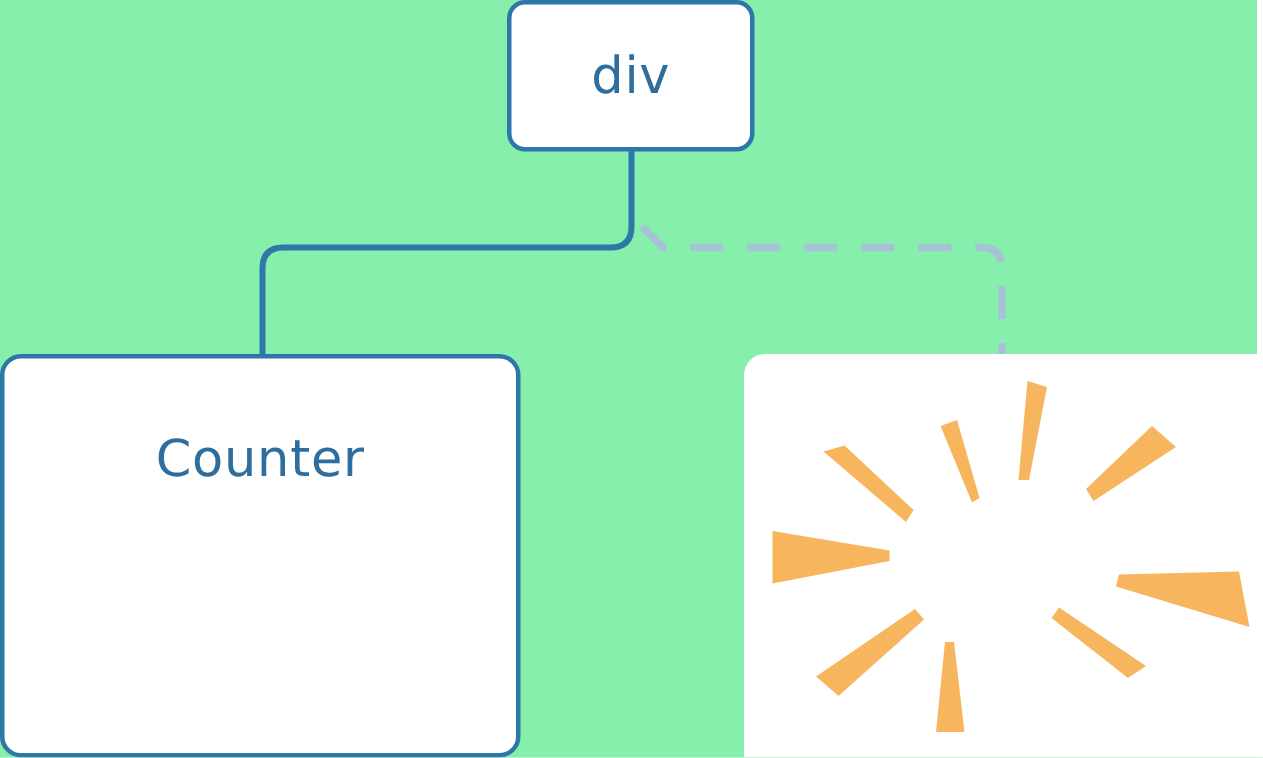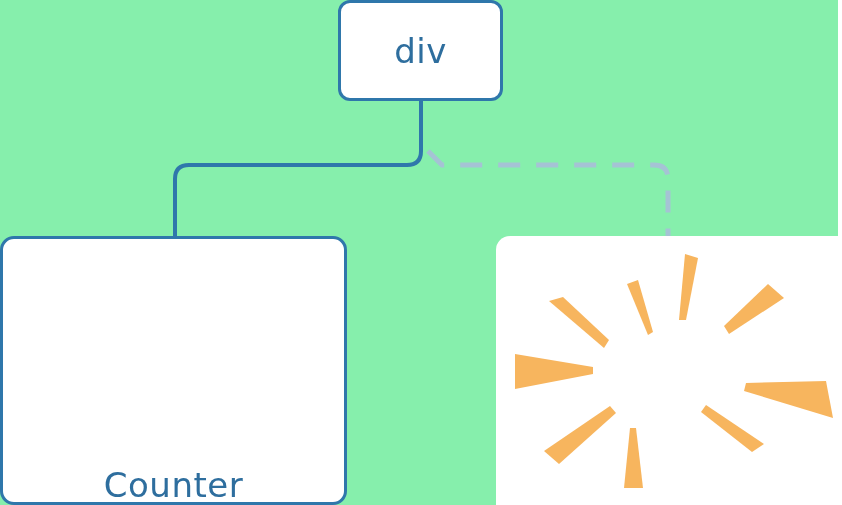--- a/index.html
+++ b/index.html
@@ -24,21 +24,20 @@
     top: 0;
     width: 842px;
     height: 505px;
     pointer-events: none;
   }
 
   .node {
     position: absolute;
     background: #ffffff;
     box-sizing: border-box;
-    justify-content: flex-end;
   }
 
   
   #node-div {
     left: 338px;
     top: 0px;
     width: 165px;
     height: 101px;
     border: 3px solid #2f77ab;
     border-radius: 12px;

